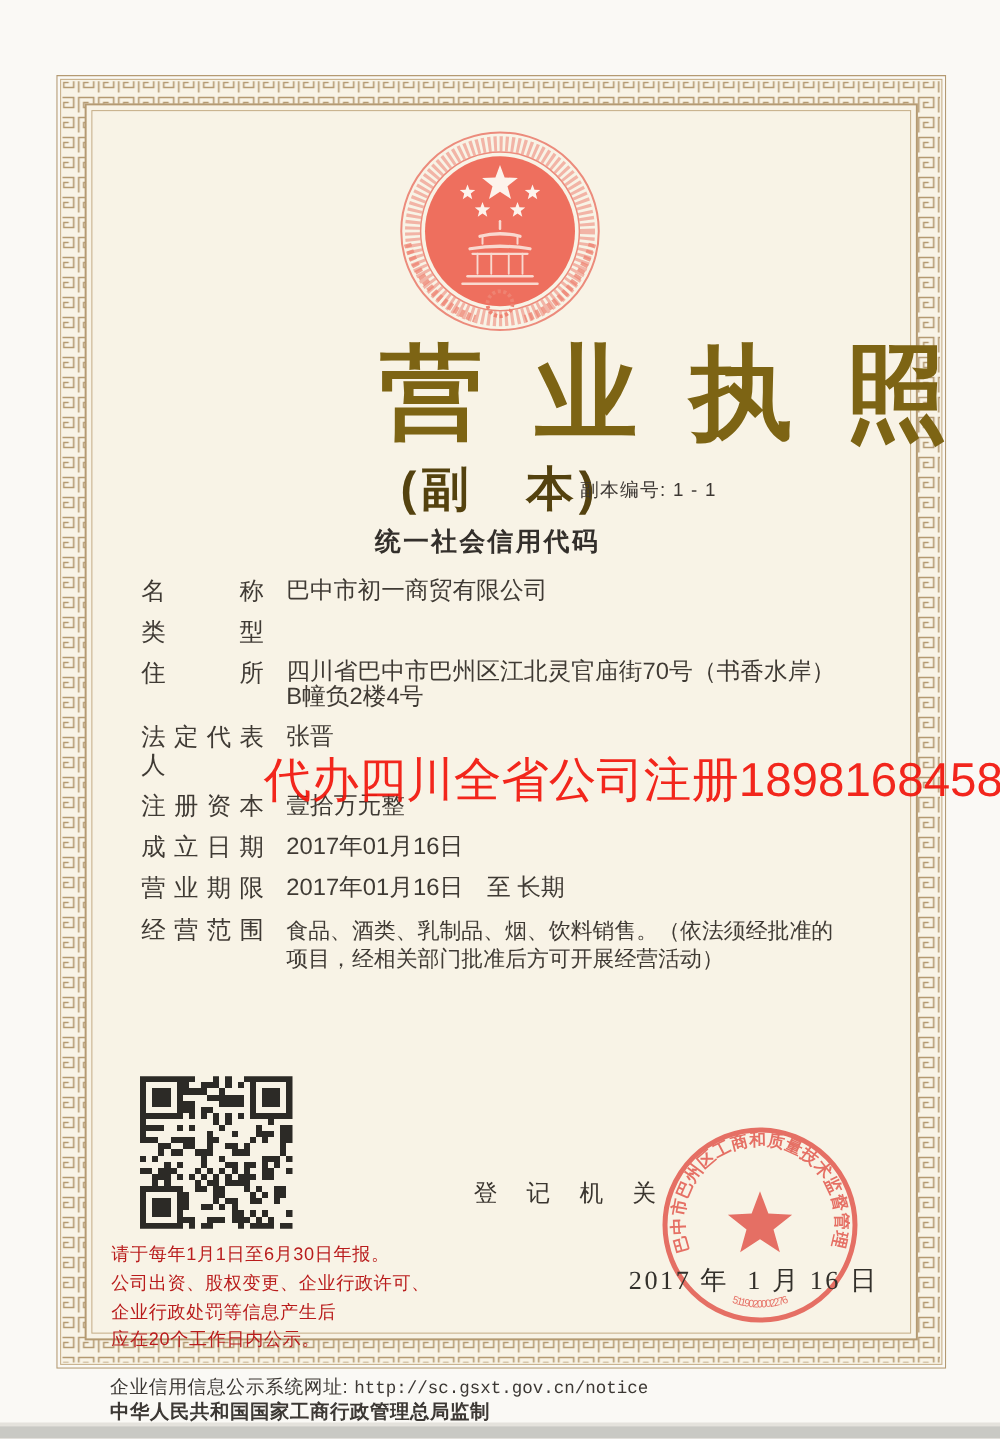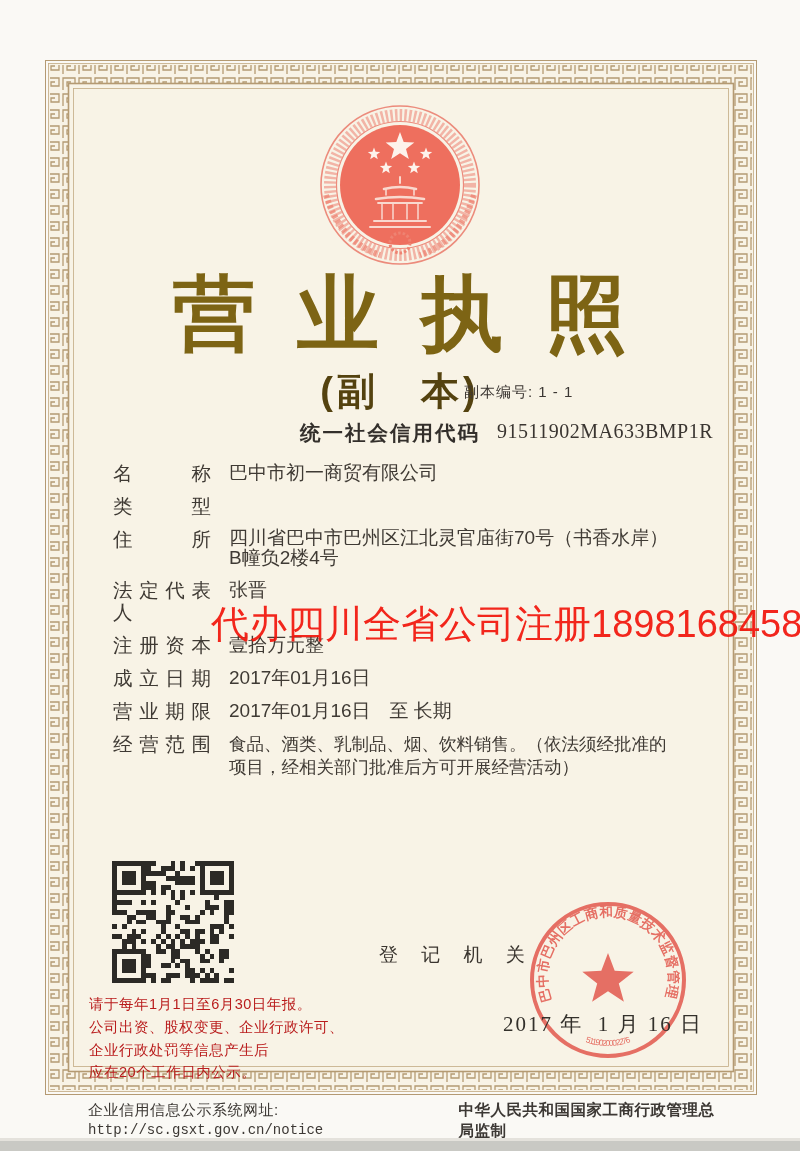--- a/index.html
+++ b/index.html
@@ -6,21 +6,21 @@
   body{width:800px;height:1151px;overflow:hidden;background:#e8e6e1;
        font-family:"Liberation Sans","DejaVu Sans",sans-serif;}
   .page{position:relative;width:800px;height:1151px;background:#faf9f5;overflow:hidden;}
   
   .scan-edge-bottom{position:absolute;left:0;bottom:0;width:800px;height:10px;background:#c9c9c4;}
   .scan-edge-line{position:absolute;left:0;bottom:10px;width:800px;height:3px;background:#e4e2dc;}
   .cream{position:absolute;left:48px;top:63px;width:706px;height:1029px;background:#f8f3e6;}
   .frame-svg{position:absolute;left:45px;top:60px;}
   
   .emblem{position:absolute;left:312px;top:101px;}
-  .doc-title{position:absolute;left:0;top:260px;width:800px;text-align:center;
+  .doc-title{position:absolute;left:0;top:260px;width:800px;text-align:right;
              font-size:82px;font-weight:bold;color:#7d6414;letter-spacing:42px;padding-left:42px;
              box-sizing:border-box;white-space:nowrap;font-family:"Liberation Sans","DejaVu Sans",sans-serif;}
   .subtitle-row{position:absolute;left:0;top:366px;width:720px;height:48px;}
   .doc-subtitle{position:absolute;left:0;top:0;width:800px;text-align:center;
                 font-size:38px;font-weight:bold;color:#54420f;letter-spacing:4px;}
   .copy-number{position:absolute;left:464px;top:17px;font-size:15px;color:#3c3733;letter-spacing:1px;}
   .credit-row{position:absolute;left:0;top:419px;width:800px;height:30px;}
   .credit-label{position:absolute;left:300px;top:0;font-size:20.5px;font-weight:bold;color:#332f2b;letter-spacing:2px;}
   .credit-value{position:absolute;left:497px;top:1px;font-size:20px;color:#3a3531;
                 font-family:"Liberation Serif","DejaVu Serif",serif;letter-spacing:0.5px;}
@@ -36,21 +36,21 @@
   .ad-watermark{position:absolute;left:211px;top:599px;font-size:38px;color:#f2150b;
                 white-space:nowrap;letter-spacing:0px;opacity:0.92;font-weight:500;}
   .qr{position:absolute;left:112px;top:861px;width:122px;height:122px;}
   .reg-label{position:absolute;left:379px;top:942px;font-size:19px;color:#3a352f;letter-spacing:9px;white-space:pre;}
   .seal{position:absolute;left:522px;top:894px;opacity:0.8;}
   .issue-date{position:absolute;left:503px;top:1010px;font-size:21px;color:#33302b;white-space:pre;
               font-family:"Liberation Serif","DejaVu Serif",serif;letter-spacing:2px;}
   .notes{position:absolute;left:89px;top:993px;font-size:14.5px;line-height:22.8px;color:#b91c1c;letter-spacing:0.5px;}
   
   .footer{position:absolute;left:0;top:1100px;width:800px;padding:0 80px 0 88px;box-sizing:border-box;
-          display:flex;justify-content:space-between;align-items:baseline;color:#3c3834;}
+          display:flex;justify-content:space-between;align-items:baseline;color:#3c3834;flex-direction:column;}
   .footer-left{font-size:15px;letter-spacing:0.5px;}
   .footer-url{font-family:"Liberation Mono","DejaVu Sans Mono",monospace;font-size:14px;letter-spacing:0px;}
   .footer-right{font-size:15.5px;font-weight:bold;letter-spacing:0.5px;}
 </style>
 </head>
 <body>
 
 <div class="page">
 
   <div class="cream"></div>
@@ -95,21 +95,20 @@
 
   <div class="doc-title">营业执照</div>
 
   <div class="subtitle-row">
     <div class="doc-subtitle">(副　本)</div>
     <div class="copy-number">副本编号: 1 - 1</div>
   </div>
 
   <div class="credit-row">
     <span class="credit-label">统一社会信用代码</span>
-    <span class="credit-value">91511902MA633BMP1R</span>
   </div>
 
   <div class="fields">
     <div class="field-row">
       <span class="field-label">名称</span>
       <span class="field-value">巴中市初一商贸有限公司</span>
     </div>
     <div class="field-row">
       <span class="field-label">类型</span>
     </div>

